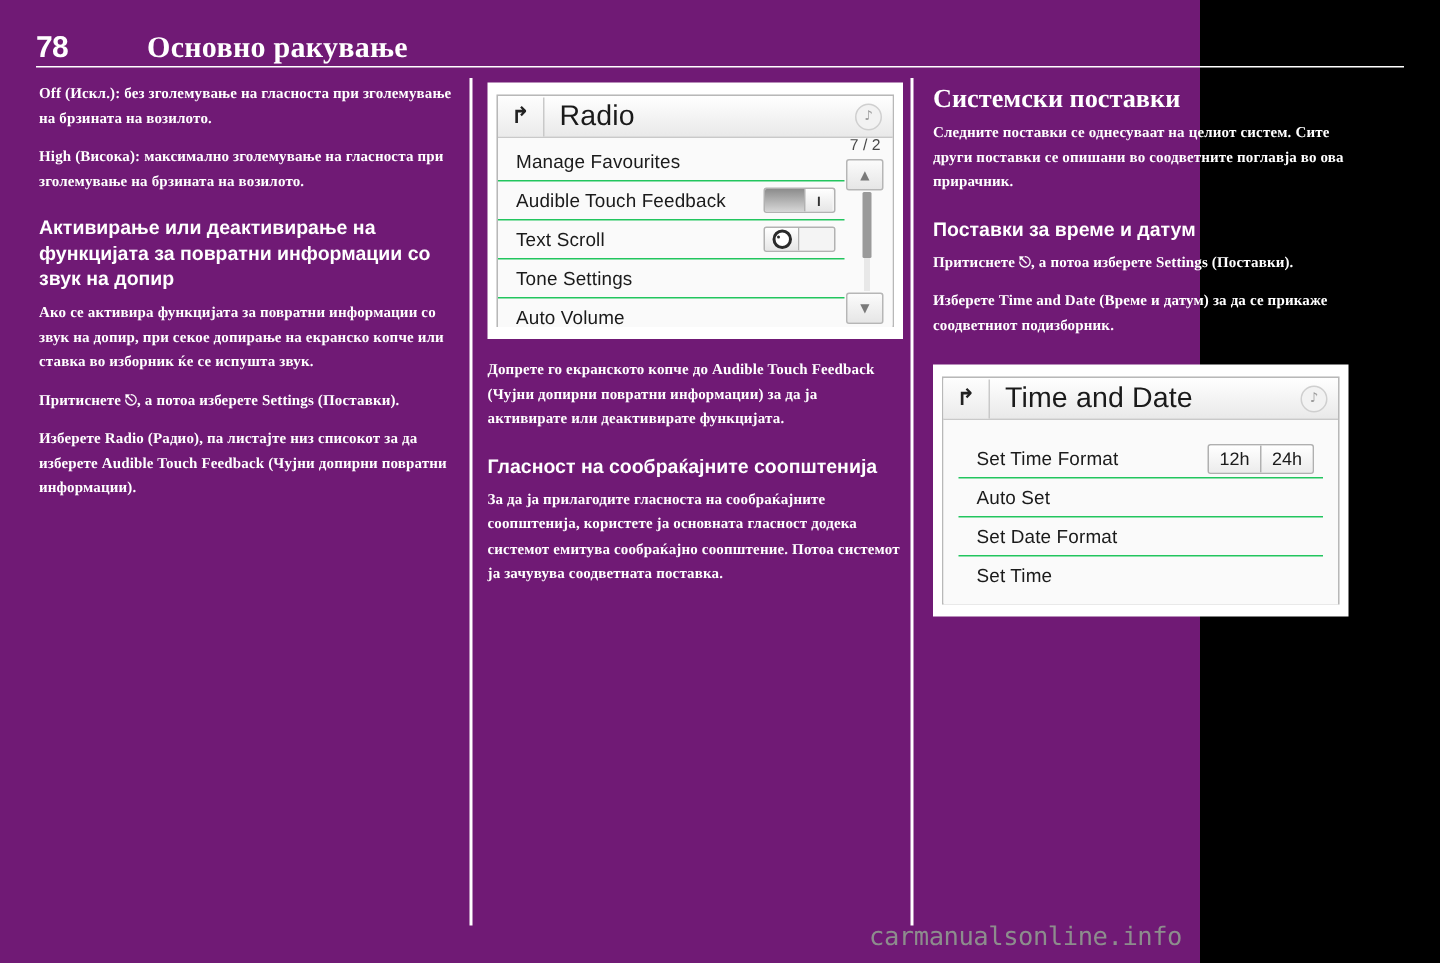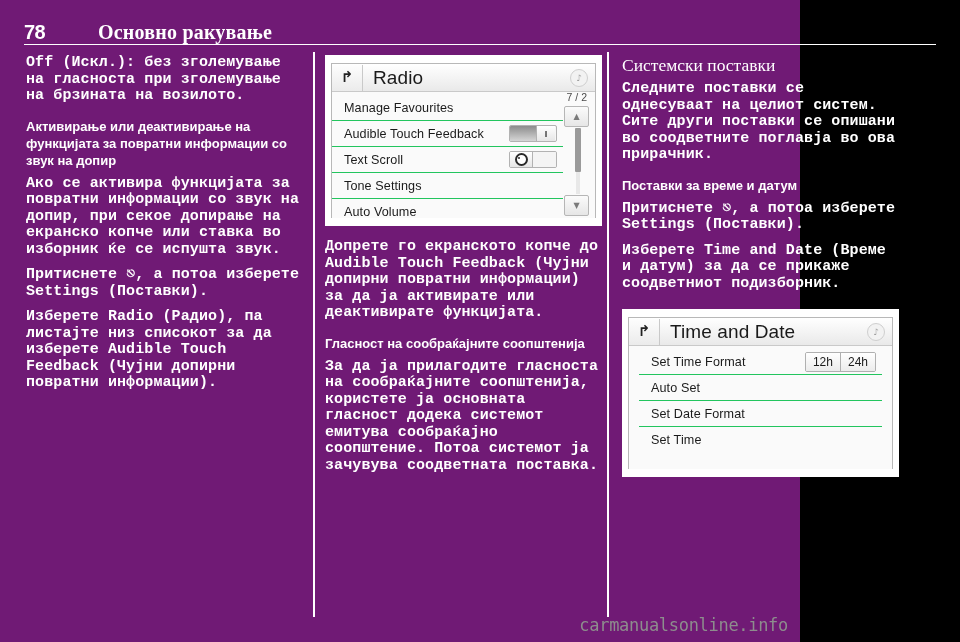--- a/index.html
+++ b/index.html
@@ -36,33 +36,33 @@
   .col-1{left:26px;}
   .col-2{left:325px;}
   .col-3{left:622px;}
 
   .div-v{position:absolute;top:52px;width:2px;height:565px;background:#fff;}
   .div-1{left:313px;}
   .div-2{left:607px;}
 
   
   p.body{
-    font-family:Liberation Mono, monospace;
-    font-size:15px;line-height:16.5px;color:#fff;
+    font-family:Liberation Serif, serif;
+    font-size:10px;line-height:16.5px;color:#fff;
     margin:0 0 9px 0;font-weight:bold;
     letter-spacing:.1px;
   }
   h2.sub{
     font-family:"Liberation Sans", sans-serif;
     font-size:13px;line-height:17px;font-weight:bold;color:#fff;
     margin:13px 0 7px 0;
   }
   h1.sect{
     font-family:"Liberation Serif", serif;
-    font-size:17.5px;line-height:20px;font-weight:normal;color:#fff;
+    font-size:17.5px;line-height:20px;font-weight:bold;color:#fff;
     margin:0 0 6px 0;
   }
   .lead{font-weight:bold;}
   .shot-outer{
     background:#fff;padding:8px 6px 8px 6px;
   }
   .screen{
     border:1px solid #b8b8b8;
     background:#f4f4f4;
     box-sizing:border-box;
@@ -177,20 +177,23 @@
     <div class="pg-title">Основно ракување</div>
   </div>
   <div class="hdr-rule"></div>
 
   <div class="div-v div-1"></div>
   <div class="div-v div-2"></div>
 
   <div class="col col-1">
     <p class="body">
       <span class="lead">Off (Искл.):</span><span> без зголемување на гласноста при зголемување на брзината на возилото.</span>
+    </p>
+    <p class="body">
+      <span class="lead">High (Висока):</span><span> максимално зголемување на гласноста при зголемување на брзината на возилото.</span>
     </p>
 
     <h2 class="sub">Активирање или деактивирање на функцијата за повратни информации со звук на допир</h2>
 
     <p class="body">Ако се активира функцијата за повратни информации со звук на допир, при секое допирање на екранско копче или ставка во изборник ќе се испушта звук.</p>
     <p class="body">Притиснете ⎋, а потоа изберете Settings (Поставки).</p>
     <p class="body">Изберете Radio (Радио), па листајте низ списокот за да изберете Audible Touch Feedback (Чујни допирни повратни информации).</p>
   </div>
 
   <div class="col col-2">
@@ -270,21 +273,21 @@
     <div class="shot-outer" style="width:265px;">
       <div class="screen" style="height:152px;">
         <div class="screen-top">
           <div class="back-btn">
             <span class="back-glyph">↱</span>
           </div>
           <div class="screen-title">Time and Date</div>
           <div class="note-icon">♪</div>
         </div>
         <div class="screen-body" style="height:123px;">
-          <div class="rows" style="margin:0 10px;padding-top:3px;">
+          <div class="rows" style="margin:0 10px;padding-top:13px;">
             <div class="row">
               <span class="row-label">Set Time Format</span>
               <span class="row-ctl">
                 <span class="seg">
                   <span>12h</span>
                   <span>24h</span>
                 </span>
               </span>
             </div>
             <div class="row">

